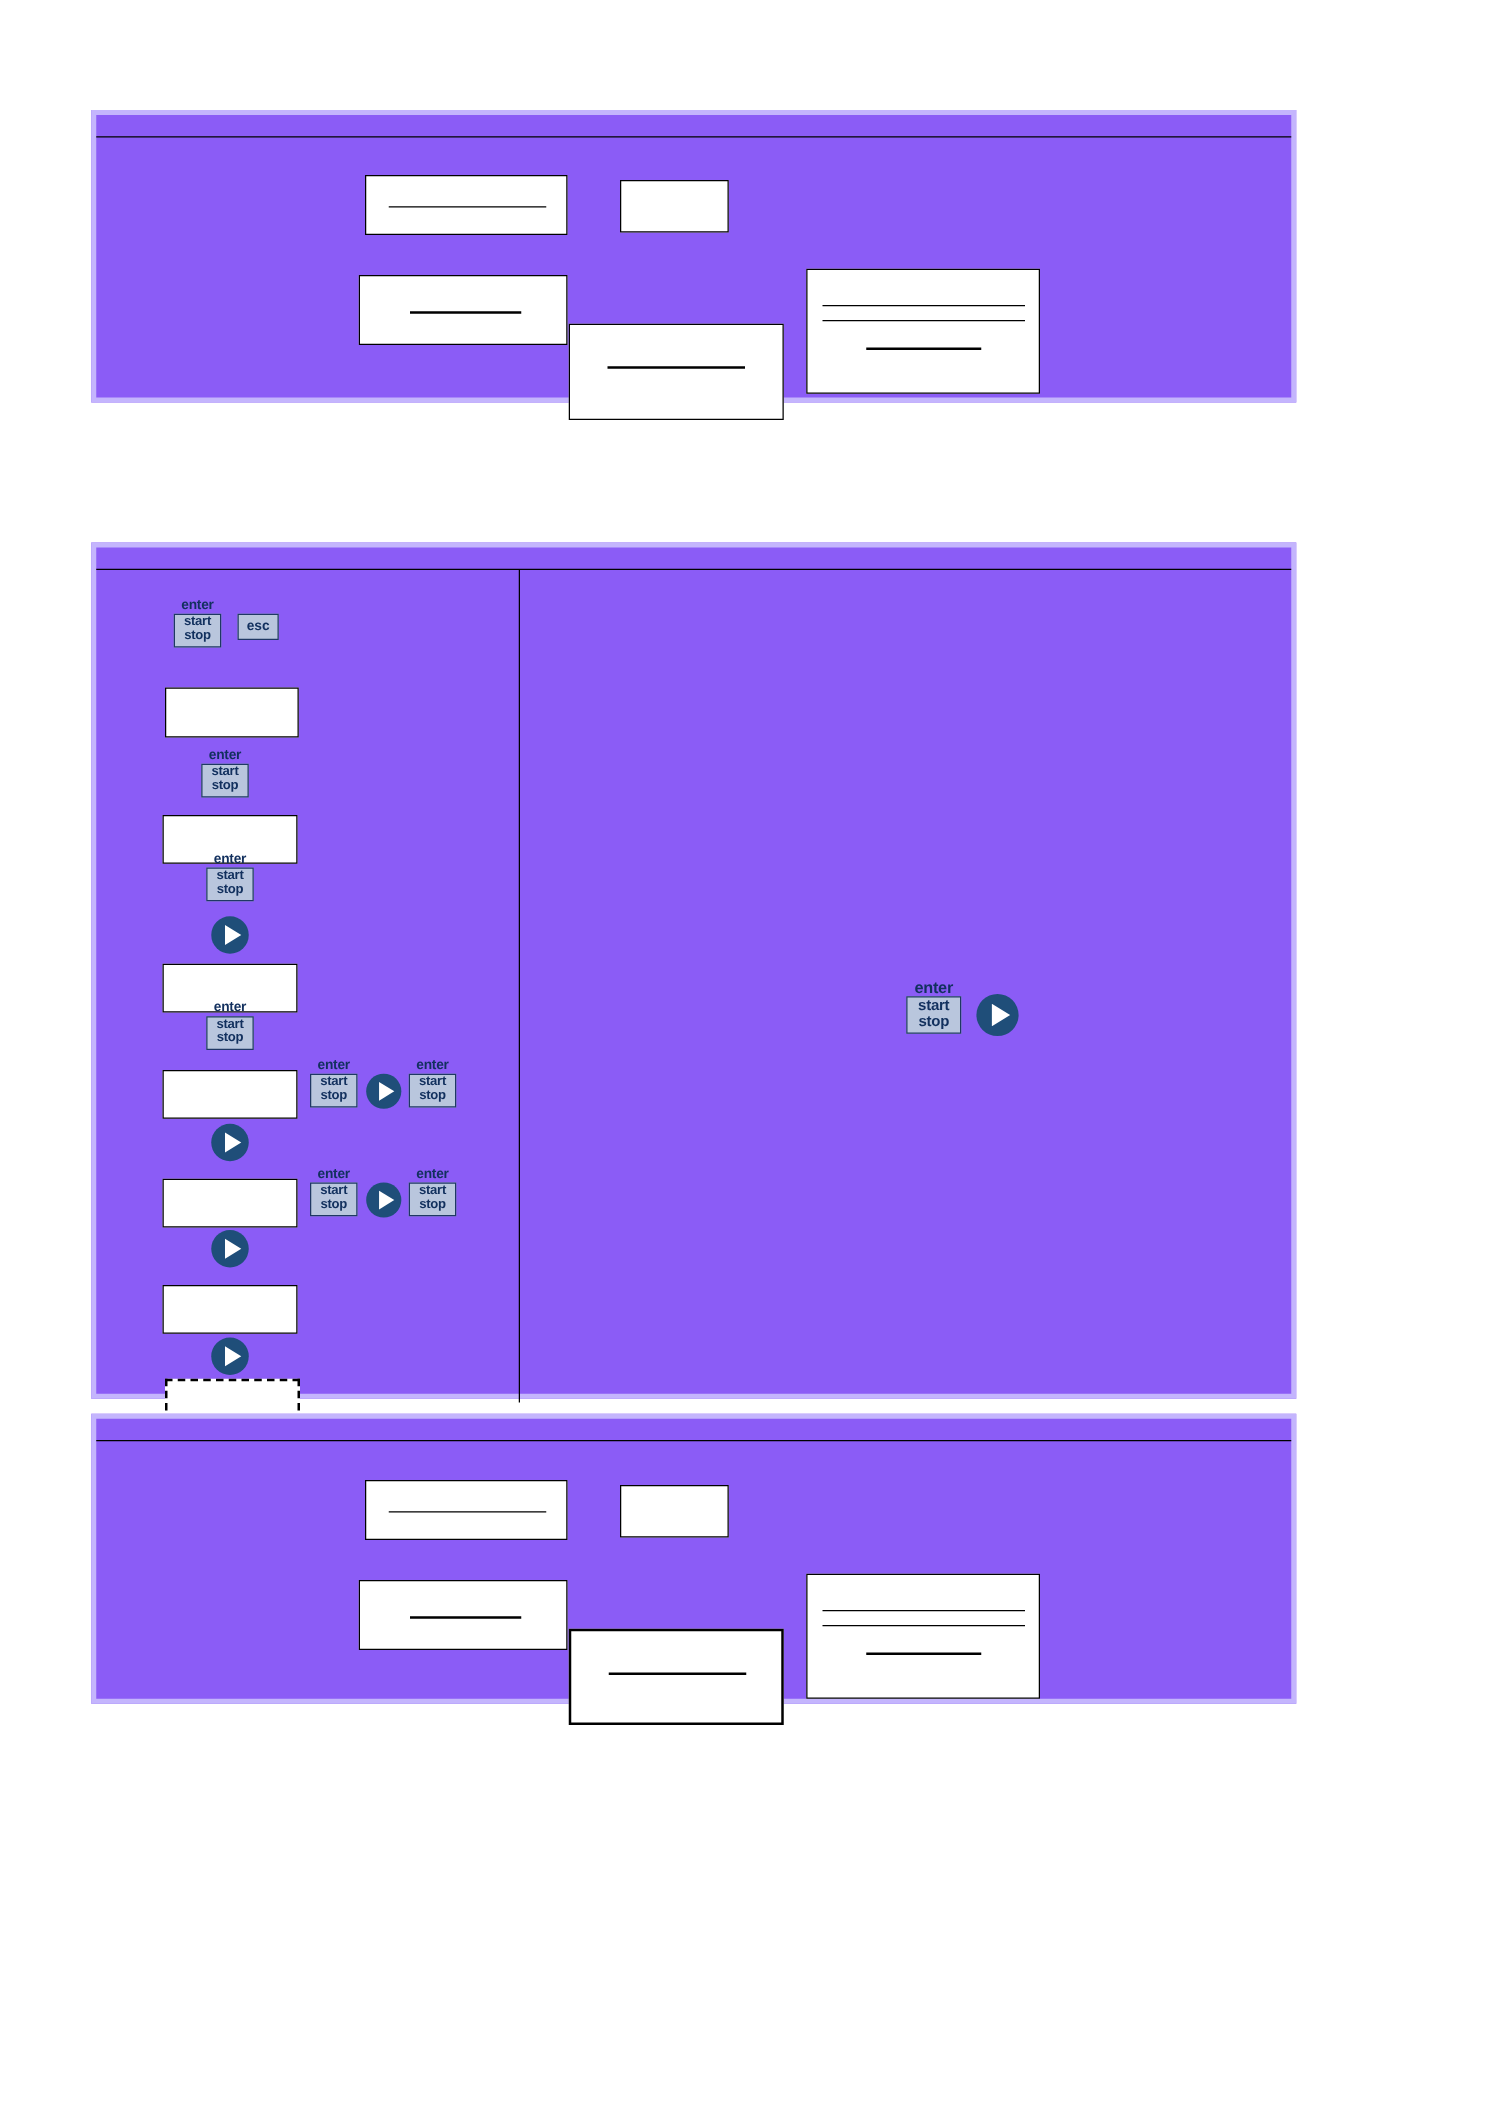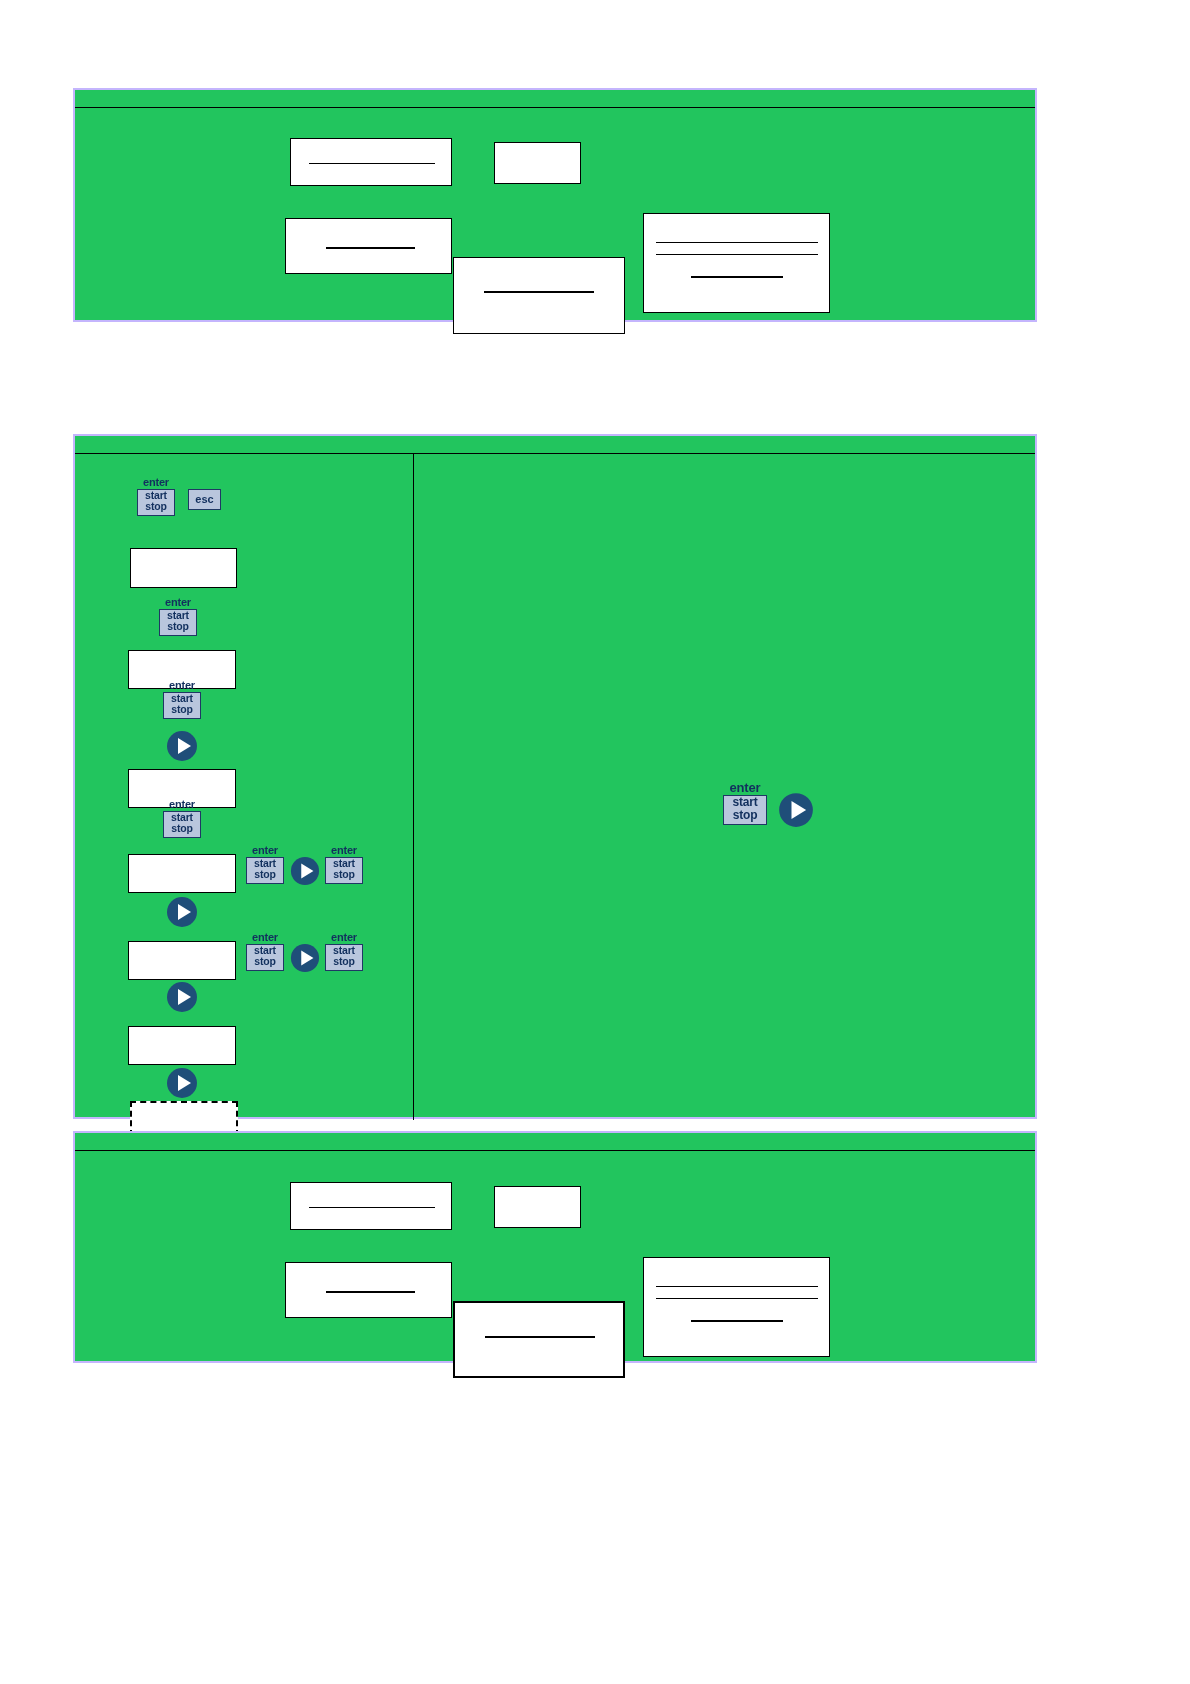--- a/index.html
+++ b/index.html
@@ -17,23 +17,23 @@
   .page {
     position: absolute;
     left: 0; top: 0;
     width: 1190px;
     height: 1684px;
   }
 
   
   .panel {
     position: absolute;
-    border: 2px solid #c4b5fd;
-    box-sizing: border-box;
-    background: #22c55e;
+    border: 4px solid #c4b5fd;
+    box-sizing: border-box;
+    background: #8b5cf6;
   }
   .panel-headerbar {
     position: absolute;
     left: 0; top: 0;
     width: 100%;
     height: 18px;
     border-bottom: 1px solid #000;
     box-sizing: border-box;
   }
   .panel-body {

